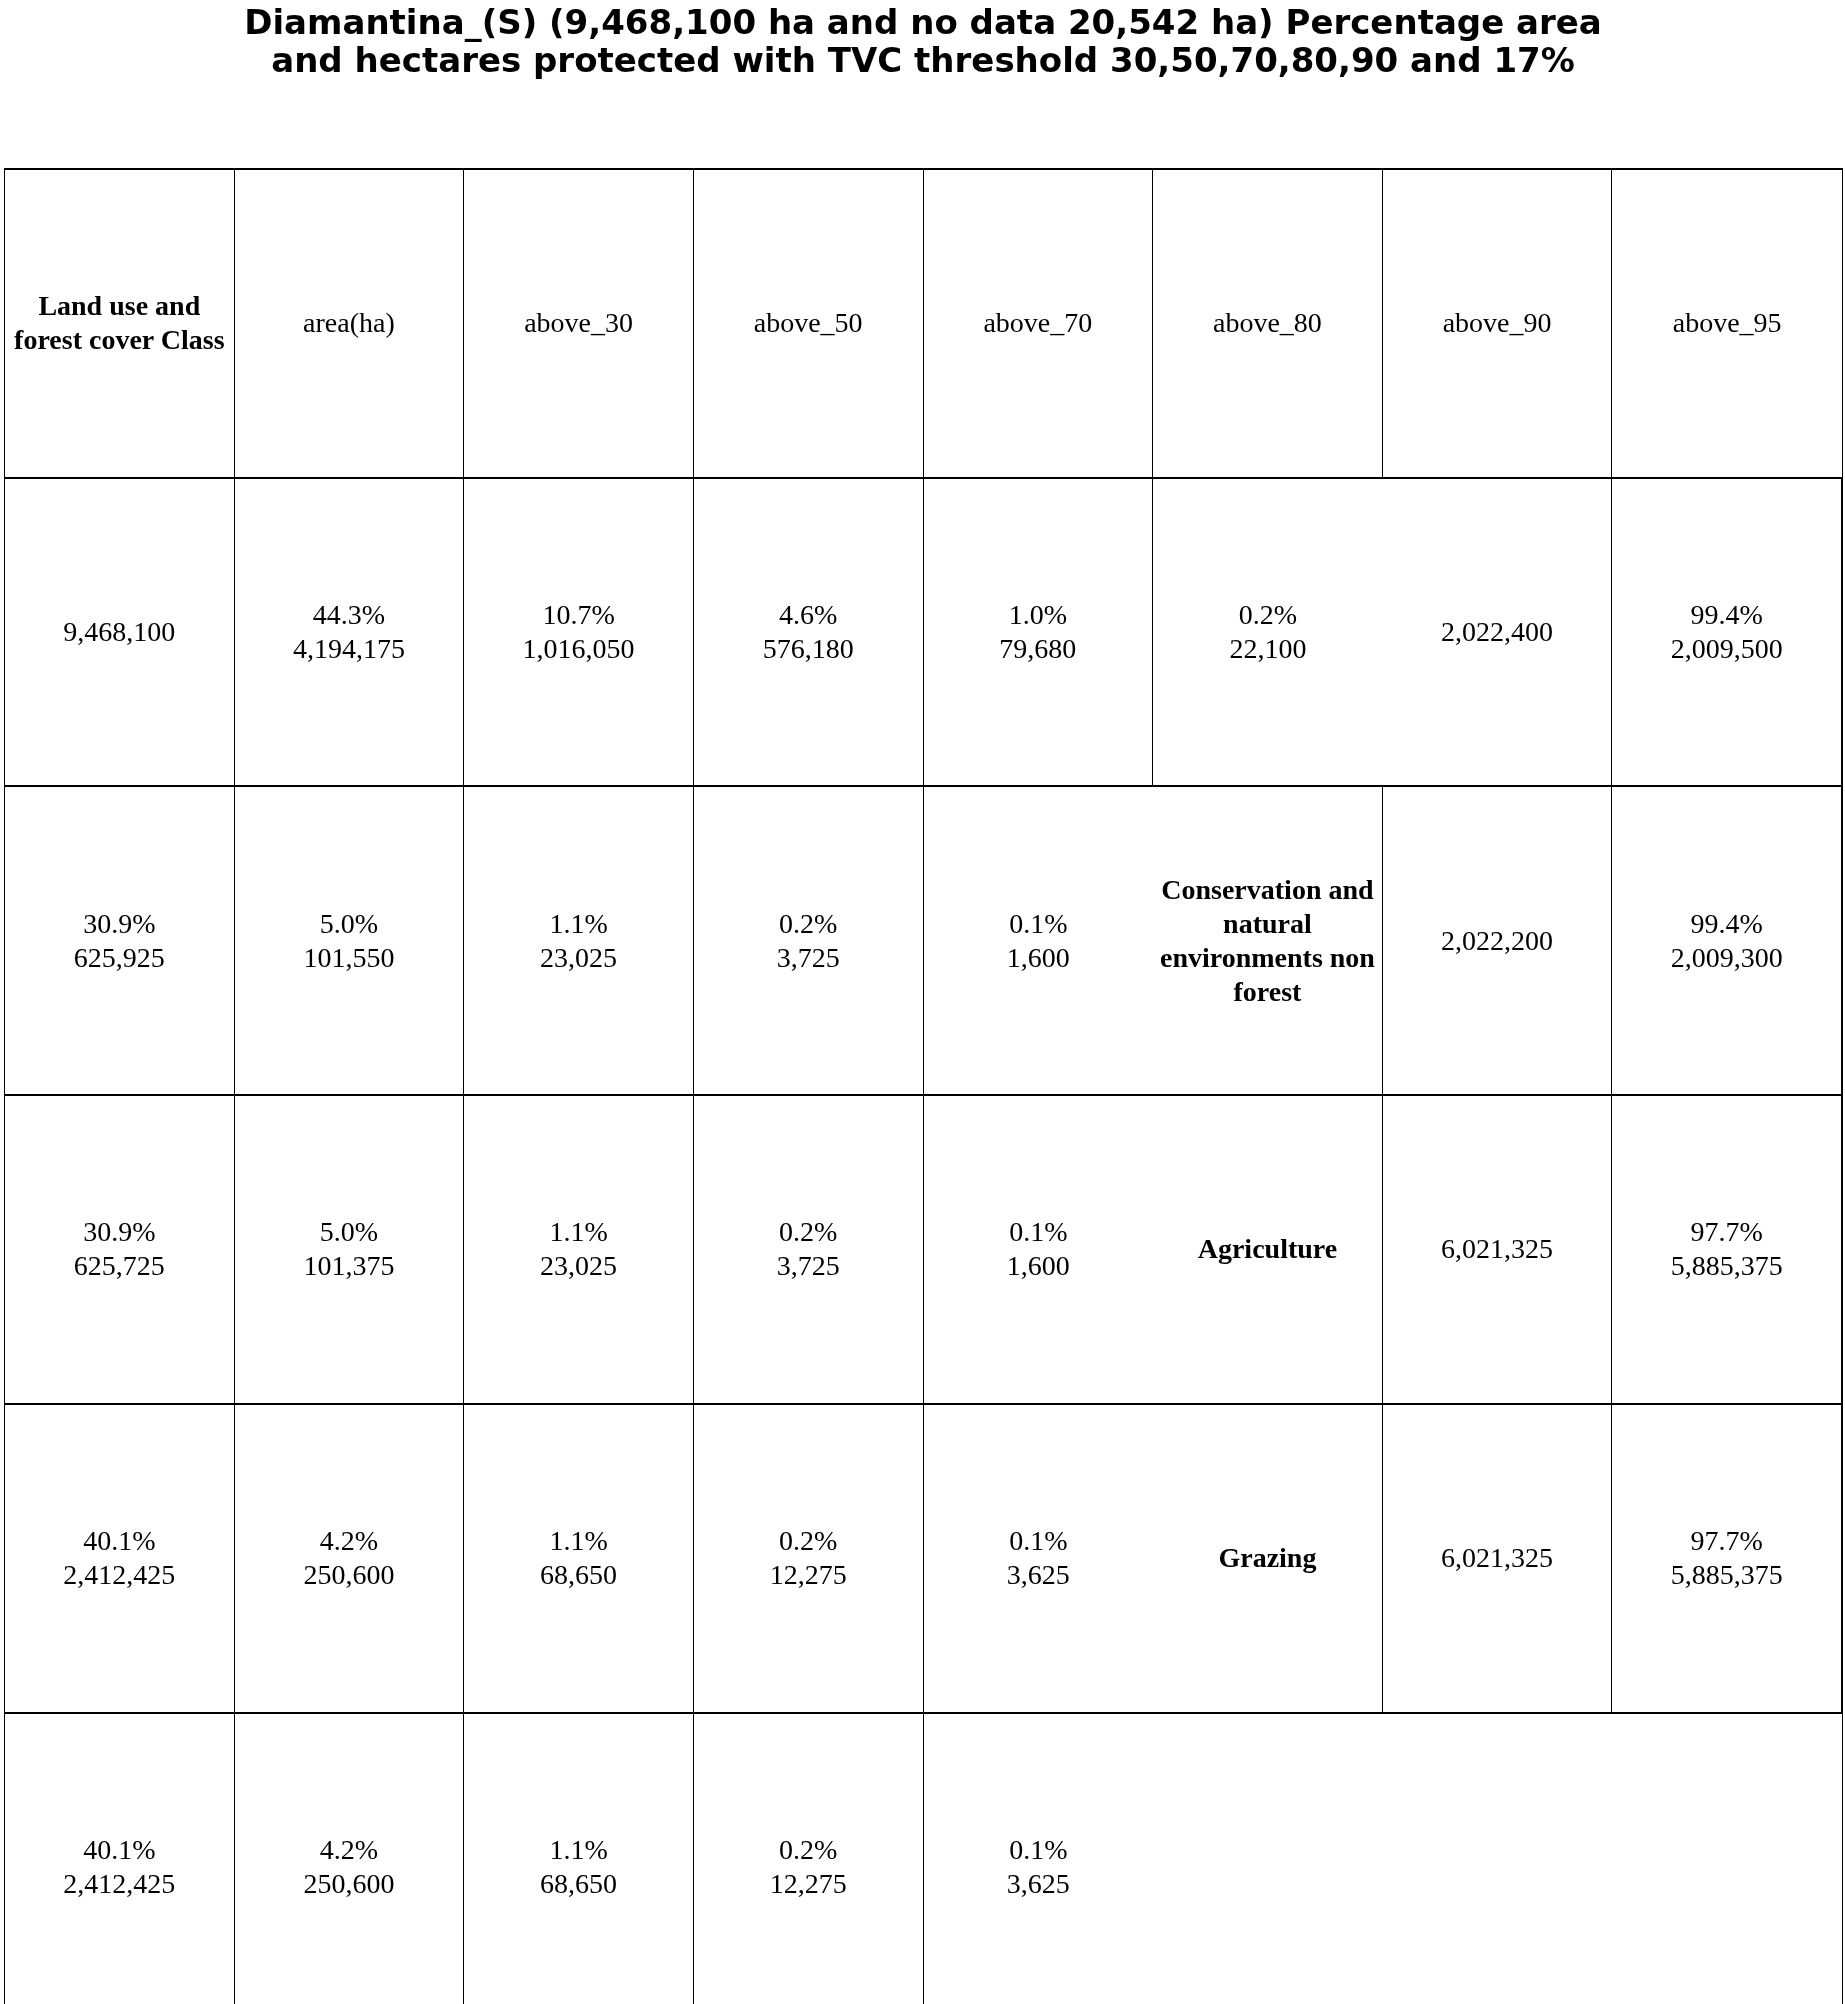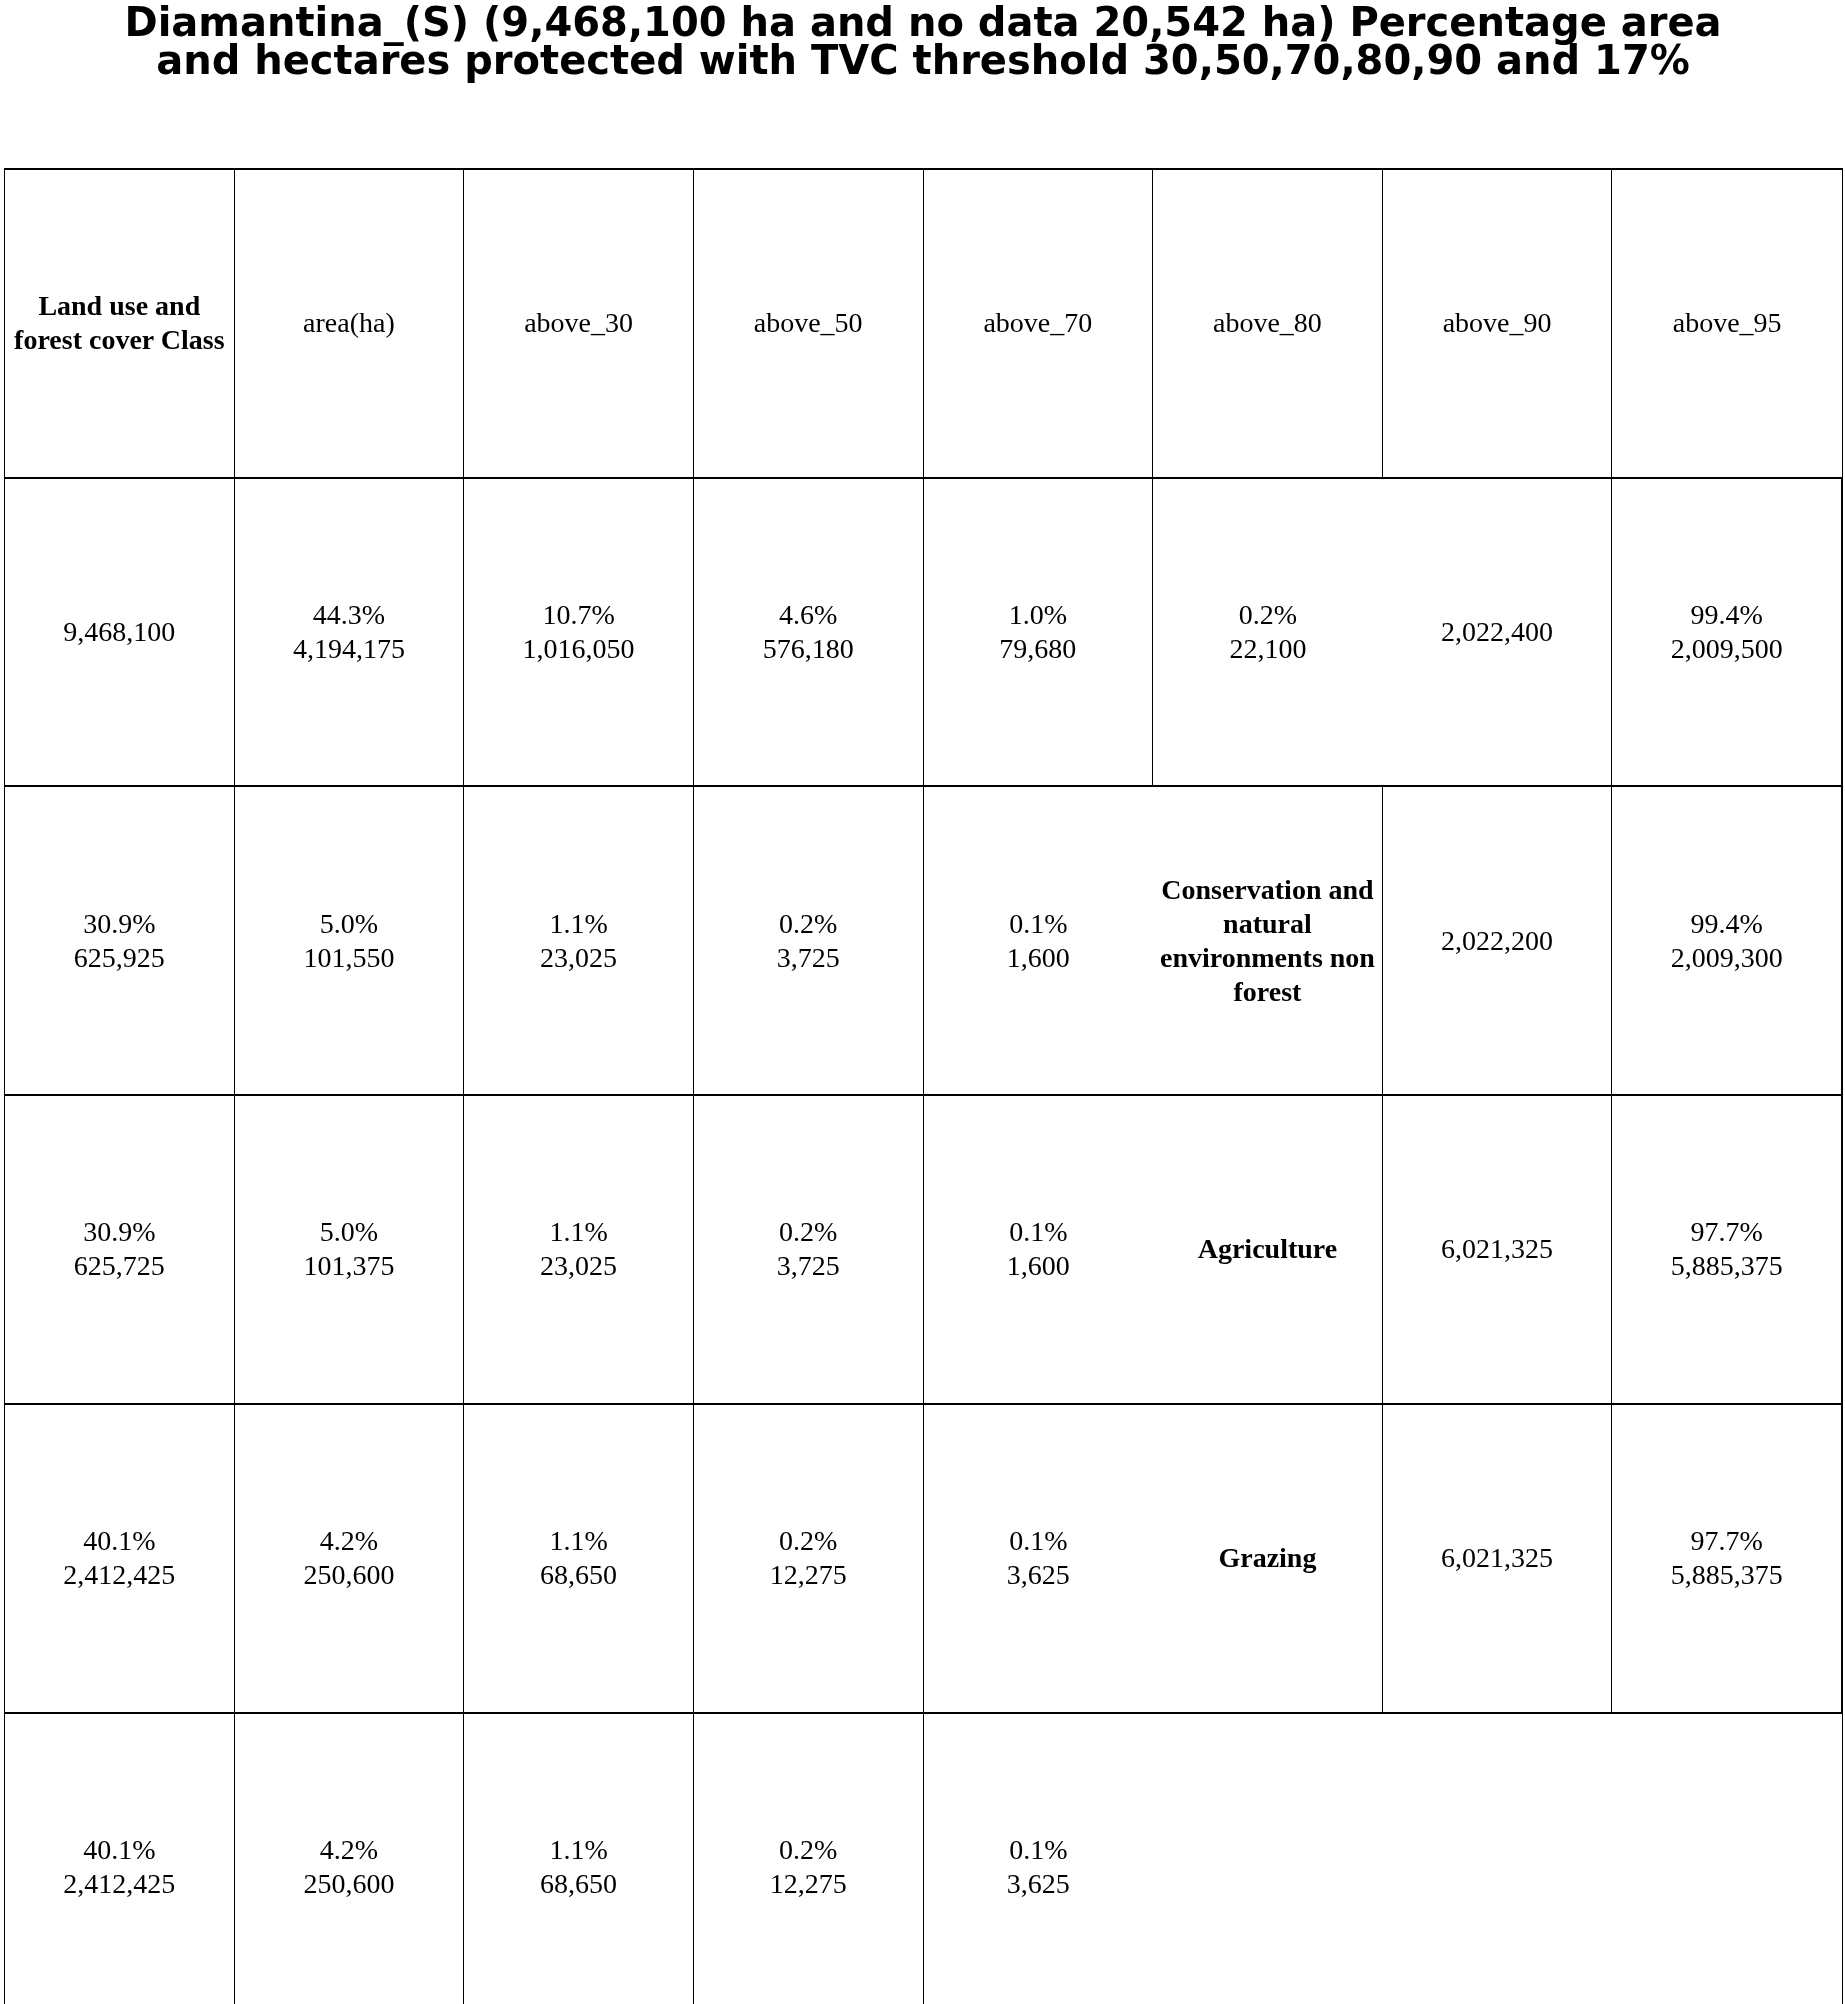--- a/index.html
+++ b/index.html
@@ -3,21 +3,21 @@
 <meta charset="utf-8">
 <style>
   html,body{margin:0;padding:0;}
   body{
     width:1846px;height:2533px;position:relative;background:#ffffff;
     font-family:"Liberation Serif",serif;color:#000;overflow:hidden;
   }
   .title{
     position:absolute;top:3.2px;left:0;width:100%;text-align:center;
     font-family:"DejaVu Sans",sans-serif;font-weight:bold;
-    font-size:40px;line-height:38px;color:#000;
+    font-size:34px;line-height:38px;color:#000;
   }
   .tbl{
     position:absolute;left:4px;top:168px;width:1839px;height:2165px;
     box-sizing:border-box;border:1.6px solid #000;border-top-width:2px;border-bottom-width:2px;
     display:grid;grid-template-columns:repeat(8,1fr);grid-template-rows:repeat(7,1fr);
   }
   .cell{
     box-sizing:border-box;border-right:1.2px solid #000;border-bottom:2px solid #000;
     display:flex;flex-direction:column;align-items:center;justify-content:center;
     text-align:center;font-size:28px;line-height:34px;padding:0 4px;

